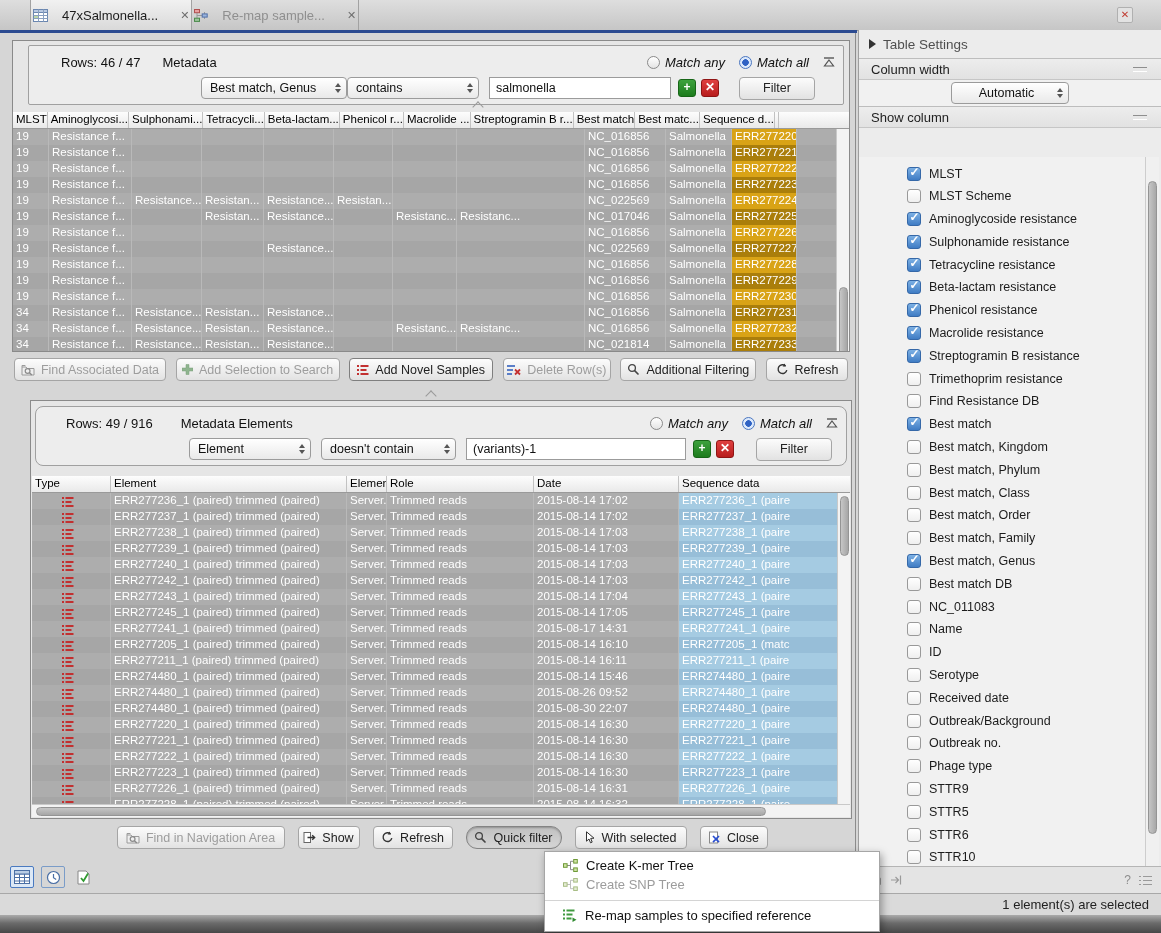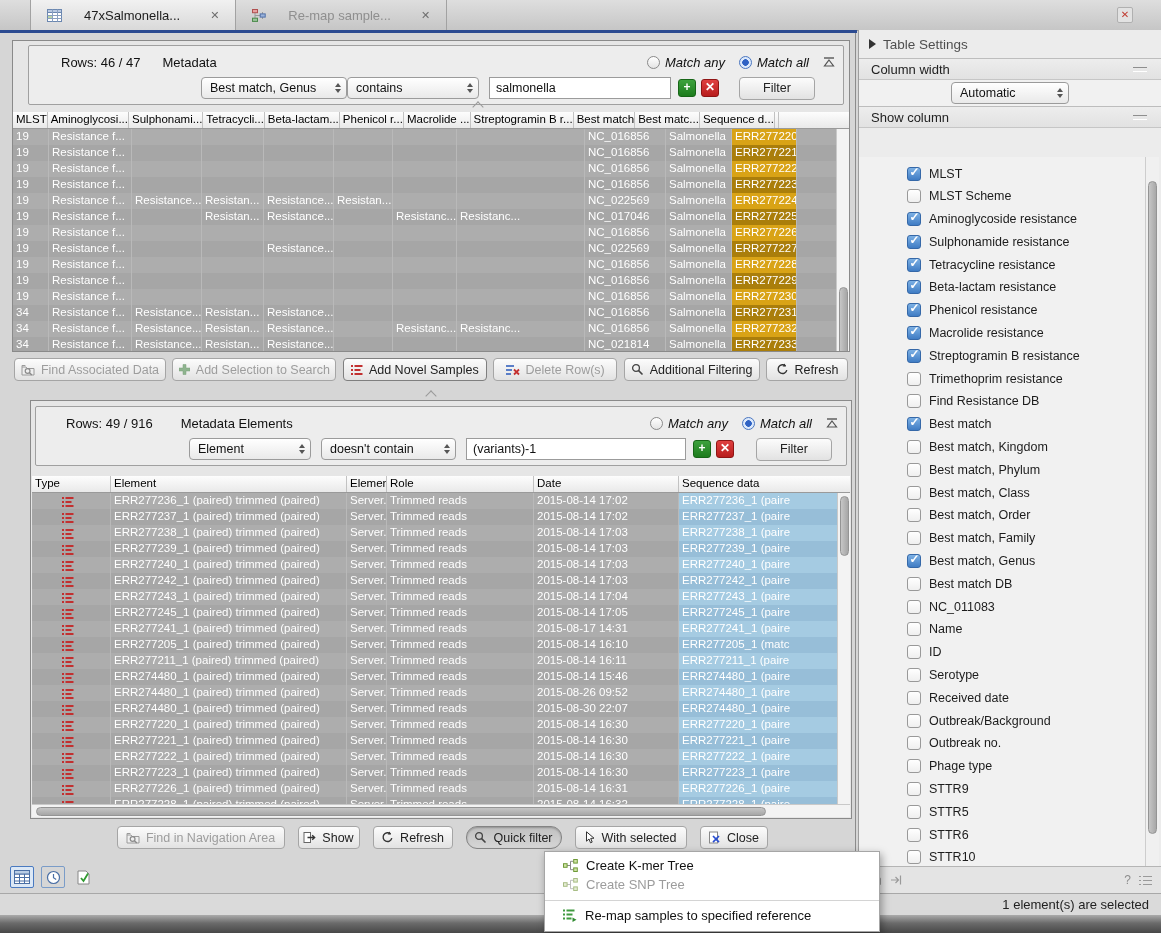--- a/index.html
+++ b/index.html
@@ -2,37 +2,37 @@
 <html><head>
 <meta charset="utf-8">
 <style>
   html,body{margin:0;padding:0;}
   body{font-family:"Liberation Sans", sans-serif; background:#3c3c3c;}
   .screen{position:relative;width:1161px;height:933px;background:#d6d6d6;overflow:hidden;
           font-family:"Liberation Sans", sans-serif;}
   
   .tabbar{position:absolute;left:0;top:0;width:1161px;height:30px;
           background:linear-gradient(#dedede,#c6c6c6);border-bottom:1px solid #979797;display:flex;}
-  .tab{display:flex;align-items:center;gap:22px;padding:0 16px;height:30px;font-size:13px;
+  .tab{display:flex;align-items:center;gap:14px;padding:0 2px;height:30px;font-size:13px;
        border-right:1px solid #a2a2a2;box-sizing:border-box;}
   .tab.active{background:linear-gradient(#f1f1f1,#d9d9d9);border-left:1px solid #a2a2a2;margin-left:30px;color:#1c1c1c;}
   .tab.inactive{color:#8f8f8f;}
   .tab .x{font-size:11px;color:#6e6e6e;margin-left:8px;}
   .corner-ico{position:absolute;right:28px;top:7px;width:14px;height:14px;border:1px solid #b0b0b0;
        background:#e2e2e2;color:#c03a30;font-size:10px;line-height:13px;text-align:center;border-radius:2px;}
   
   .navy{position:absolute;left:0;top:30px;width:857px;height:3px;background:#2c4b91;}
   .mainbg{position:absolute;left:0;top:33px;width:856px;height:860px;background:#d6d6d6;border-right:1px solid #8c8c8c;box-sizing:border-box;}
   .box{position:absolute;border:1px solid #8a8a8a;background:#e6e6e6;box-sizing:border-box;}
   #topbox{left:12px;top:40px;width:838px;height:312px;}
   #bottombox{left:30px;top:400px;width:822px;height:419px;}
   
   .fpanel{position:absolute;border:1px solid #a0a0a0;background:#ededed;border-radius:2px;box-sizing:border-box;}
   #filter1{left:28px;top:45px;width:816px;height:60px;}
-  #filter2{left:35px;top:406px;width:812px;height:60px;}
+  #filter2{left:35px;top:406px;width:812px;height:60px;border-radius:8px;}
   .fline1{display:flex;align-items:center;height:26px;margin-top:3px;font-size:13px;color:#111;}
   .fline2{display:flex;align-items:center;height:24px;margin-top:1px;}
   .rows-label{white-space:nowrap;}
   .f-title{white-space:nowrap;}
   .fspring{flex:1;}
   .radio{width:13px;height:13px;border-radius:50%;border:1px solid #8a8a8a;background:linear-gradient(#ffffff,#e4e4e4);box-sizing:border-box;}
   .radio.sel{border-color:#4a76c0;background:radial-gradient(circle at 50% 50%, #2f62c4 0 3px, #dce9fb 3.6px);}
   .rlabel{margin:0 14px 0 5px;white-space:nowrap;font-style:italic;}
   .eject{margin:0 8px 0 0;}
   .select{height:22px;border:1px solid #9b9b9b;border-radius:4px;background:linear-gradient(#ffffff,#e9e9e9);
@@ -451,21 +451,21 @@
               <rect x="3.5" y="1" width="8" height="2"></rect>
               <rect x="0" y="5" width="2" height="2"></rect>
               <rect x="3.5" y="5" width="6" height="2"></rect>
               <rect x="0" y="9" width="2" height="2"></rect>
               <rect x="3.5" y="9" width="8" height="2"></rect>
             </g>
           </svg>
         </span>
       <span>Add Novel Samples</span>
     </div>
-    <div class="btn disabled" style="width:124px">
+    <div class="btn disabled" style="width:108px">
       <span class="ico">
           <svg width="14" height="12" viewBox="0 0 14 12">
             <g fill="#5a7ec8">
               <rect x="0" y="1" width="8" height="2"></rect>
               <rect x="0" y="5" width="6" height="2"></rect>
               <rect x="0" y="9" width="5" height="2"></rect>
             </g>
             <path d="M8 5.5 L13 10.5 M13 5.5 L8 10.5" stroke="#c43030" stroke-width="1.8"></path>
           </svg>
         </span>
@@ -1054,21 +1054,21 @@
     <div class="sb-title">
       <span class="tri-r"></span>
       <span>Table Settings</span>
     </div>
     <div class="sb-gh">
       <span>Column width</span>
       <span class="dash"></span>
     </div>
     <div class="sb-cwbody">
       <div class="select">
-        <span class="sval" style="">Automatic</span>
+        <span class="sval" style="text-align:center">Automatic</span>
         <span class="updown">
             <i class="up"></i>
             <i class="dn"></i>
           </span>
       </div>
     </div>
     <div class="sb-gh">
       <span>Show column</span>
       <span class="dash"></span>
     </div>

